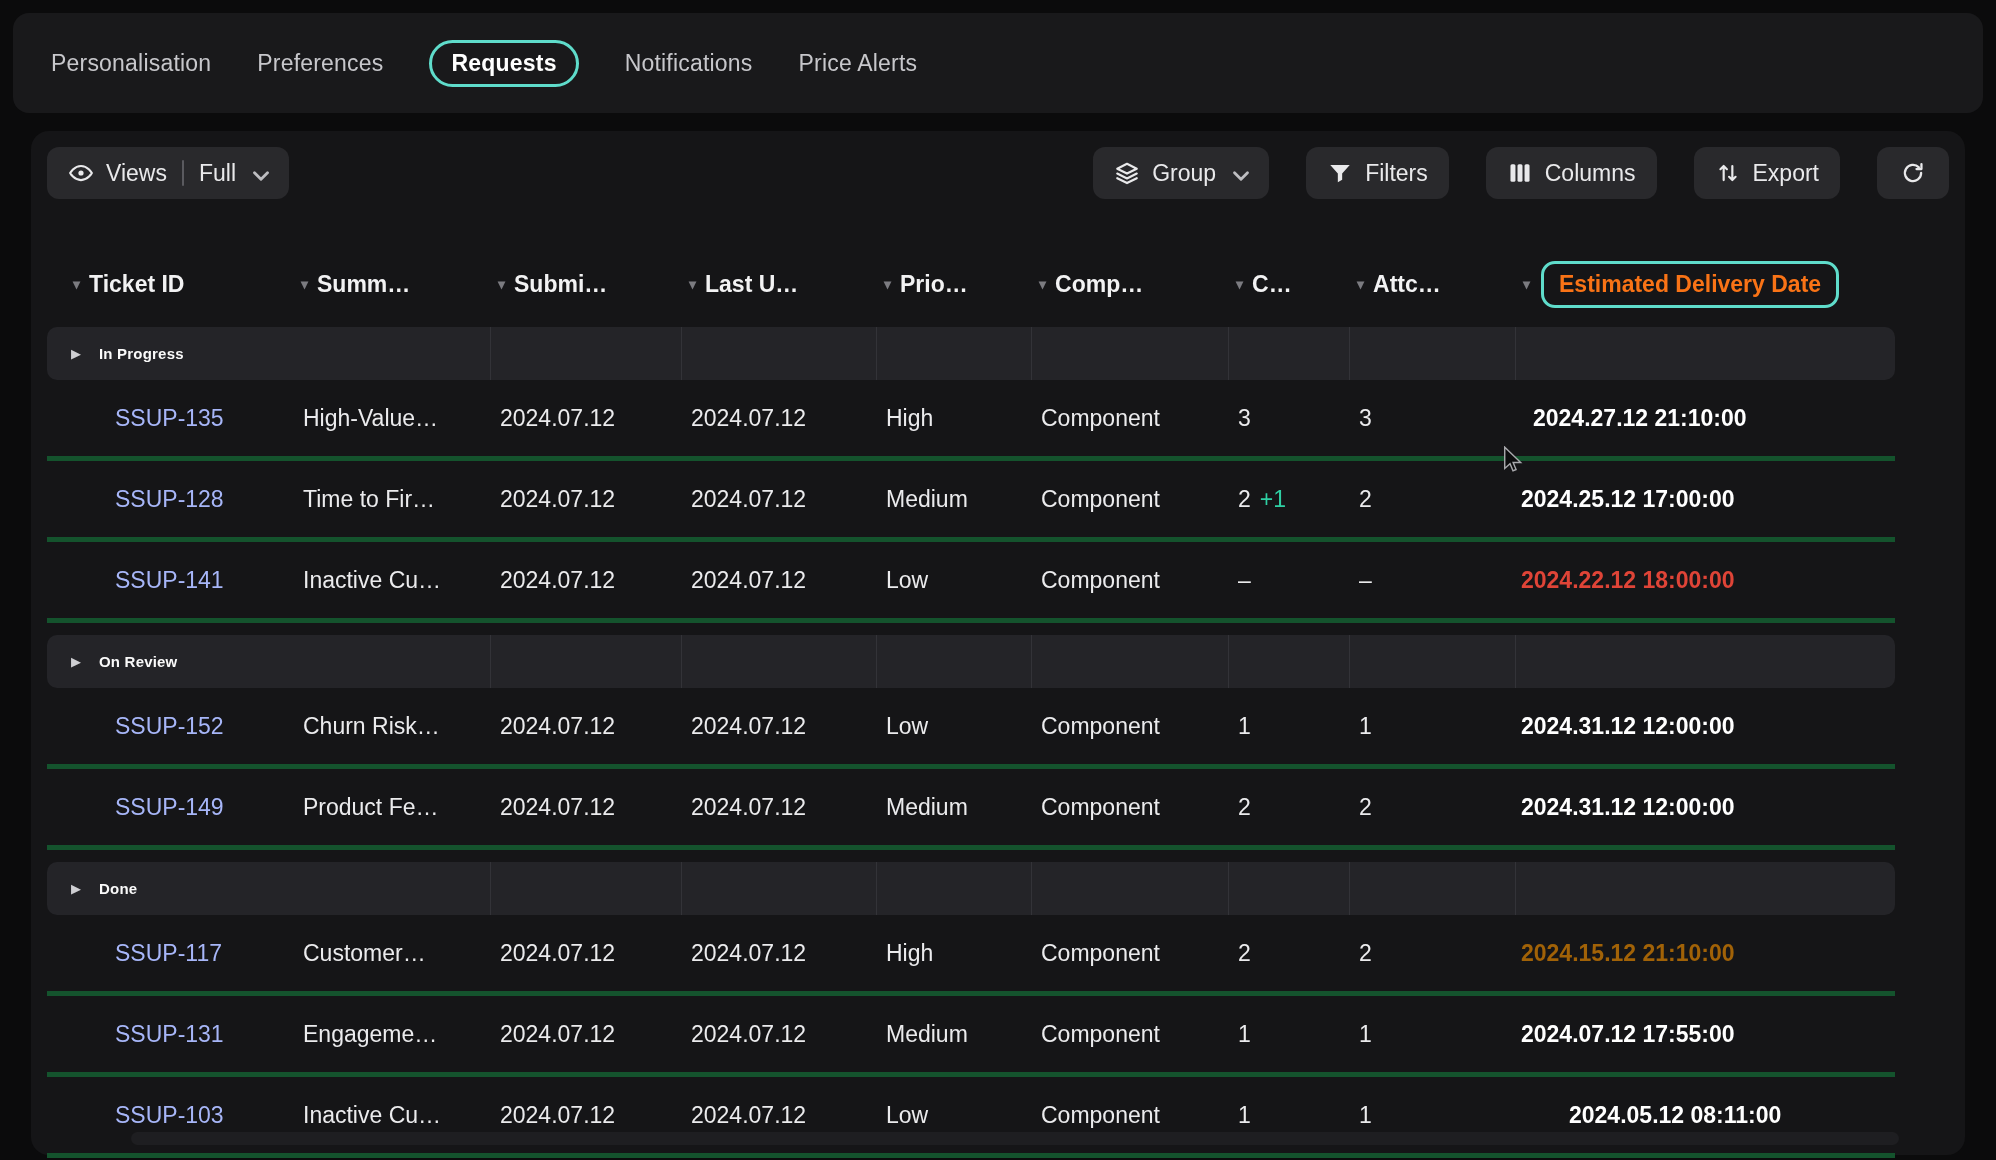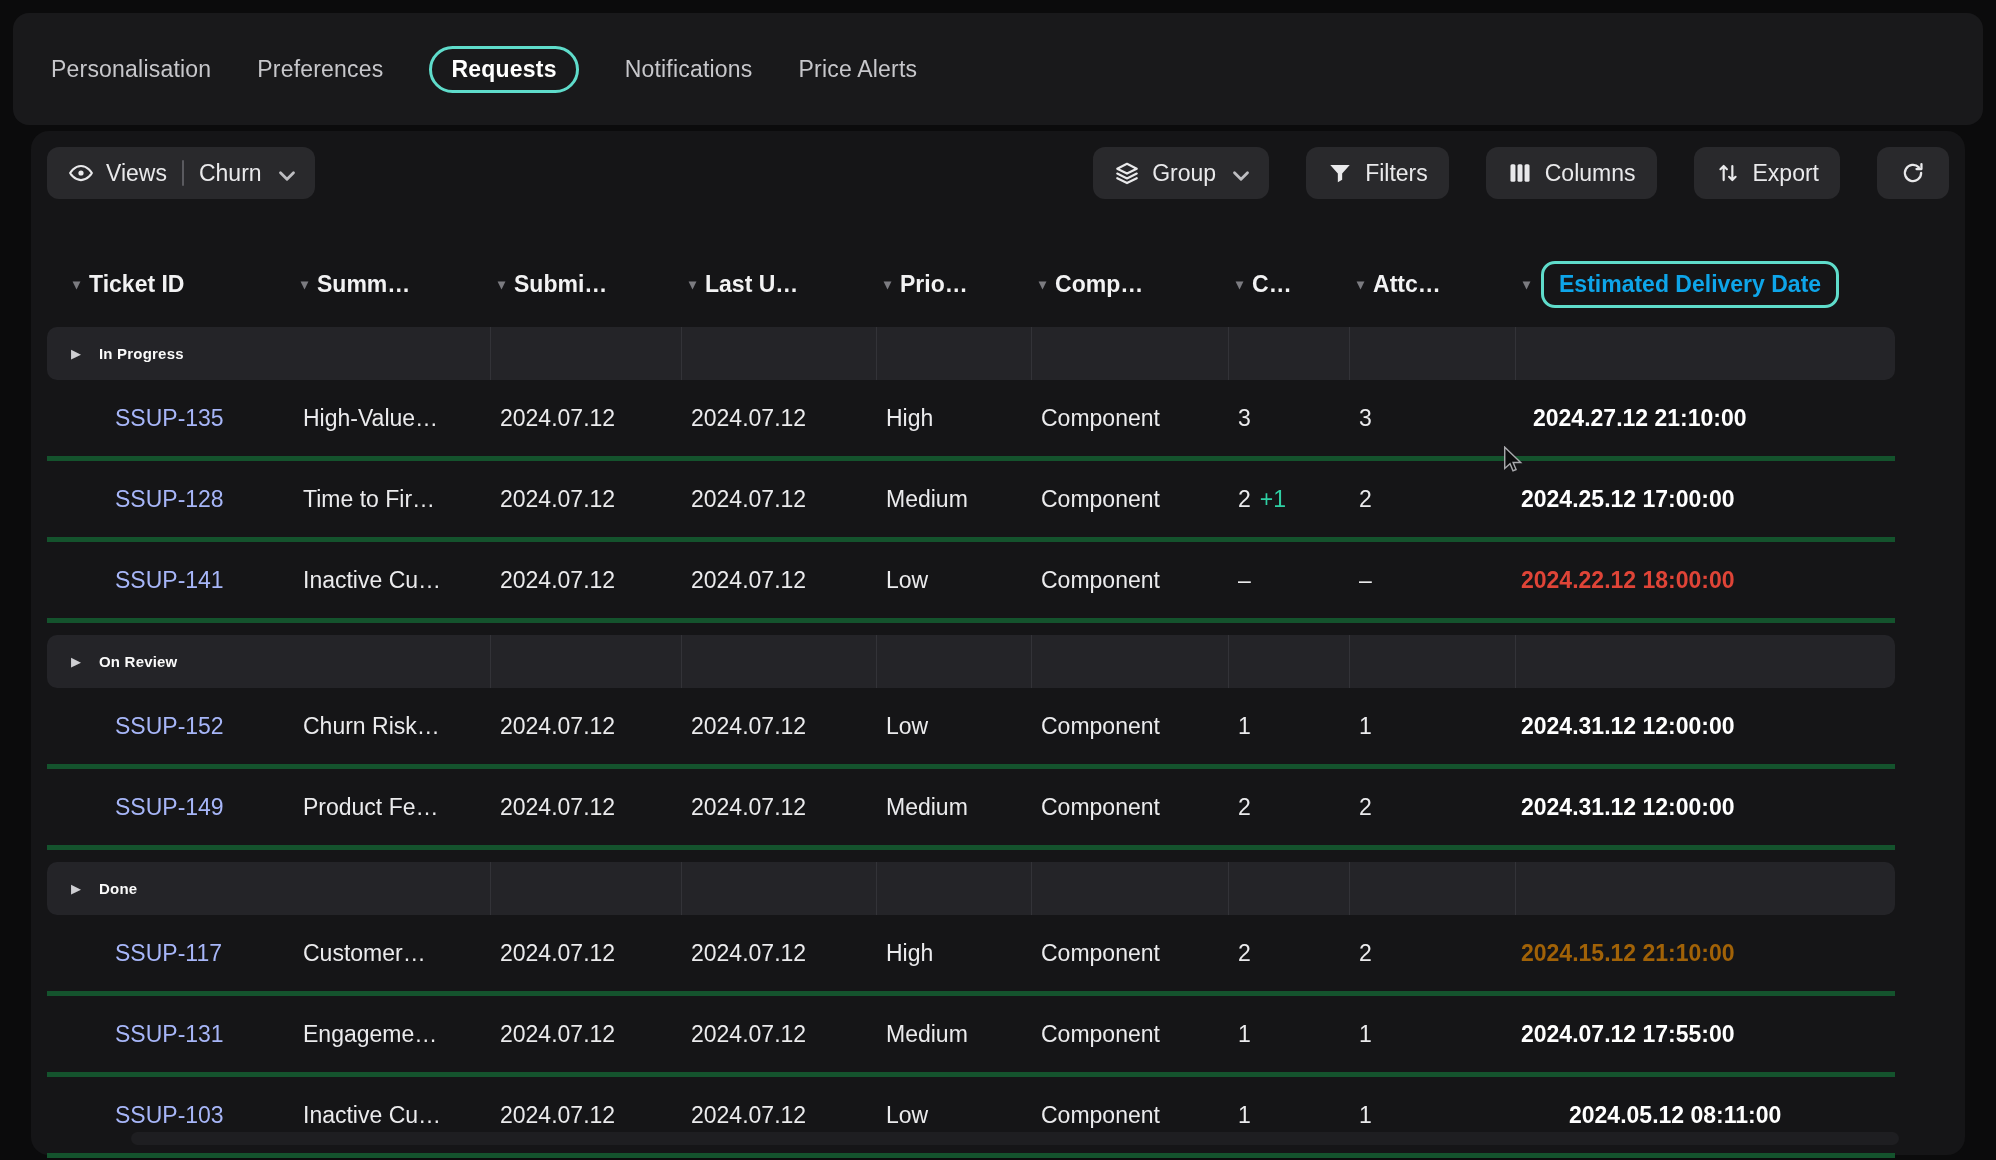--- a/index.html
+++ b/index.html
@@ -5,21 +5,21 @@
   html,body{margin:0;padding:0;}
   body{
     width:1996px;height:1160px;
     background:#0b0b0c;
     font-family:"Liberation Sans", sans-serif;
     position:relative;overflow:hidden;
     color:#ebebed;
   }
   
   .nav{
-    position:absolute;left:13px;top:13px;right:13px;height:112px;
+    position:absolute;left:13px;top:13px;right:13px;height:100px;
     background:#19191b;border-radius:16px;
     display:flex;align-items:center;gap:46px;
     padding:0 38px;box-sizing:border-box;
   }
   .tab{font-size:23px;color:#c7c7cb;letter-spacing:.2px;cursor:pointer;white-space:nowrap;}
   .tab.active{
     color:#ffffff;font-weight:600;
     border:3px solid #5fdccb;border-radius:24px;
     padding:7px 19px;
   }
@@ -51,21 +51,21 @@
   .thead{height:66px;margin-top:52px;}
   .th{
     display:flex;align-items:center;gap:9px;
     font-size:23px;font-weight:700;color:#f2f2f3;
     padding-left:8px;white-space:nowrap;cursor:pointer;
   }
   .th.first{padding-left:26px;}
   .caret{color:#7b7b80;font-size:14px;line-height:1;flex:none;}
   .pill{
     border:3px solid #5fdccb;border-radius:14px;
-    padding:7px 15px;margin-left:2px;color:#0ea5e9;
+    padding:7px 15px;margin-left:2px;color:#f97316;
   }
   .rows{width:1848px;}
   .band{
     height:53px;background:#242428;border-radius:10px;margin-top:12px;cursor:pointer;
   }
   .band.first{margin-top:10px;}
   .band-label{grid-column:1/3;display:flex;align-items:center;gap:18px;padding-left:24px;height:100%;}
   .tri{color:#cfcfd3;font-size:13px;line-height:1;cursor:pointer;}
   .gname{font-size:15px;font-weight:700;color:#fafafa;letter-spacing:.2px;}
   .bcell{height:100%;border-left:1px solid #333338;}
@@ -97,21 +97,21 @@
   <div class="toolbar">
     <div class="btn">
       <span style="display:flex;">
         <svg viewBox="0 0 24 24" fill="none" stroke="currentColor" stroke-width="2" stroke-linecap="round" stroke-linejoin="round">
           <path d="M2 12s3.5-6.5 10-6.5S22 12 22 12s-3.5 6.5-10 6.5S2 12 2 12Z"></path>
           <circle cx="12" cy="12" r="2.4" fill="currentColor" stroke="none"></circle>
         </svg>
       </span>
       <span>Views</span>
       <span class="vdiv"></span>
-      <span>Churn</span>
+      <span>Full</span>
       <span class="chev" style="display:flex;">
         <svg viewBox="0 0 24 24" fill="none" stroke="currentColor" stroke-width="2.6" stroke-linecap="round" stroke-linejoin="round">
             <path d="m6 9 6 6 6-6"></path>
           </svg>
       </span>
     </div>
 
     <div class="toolbar-right">
       <div class="btn">
         <span style="display:flex;">

